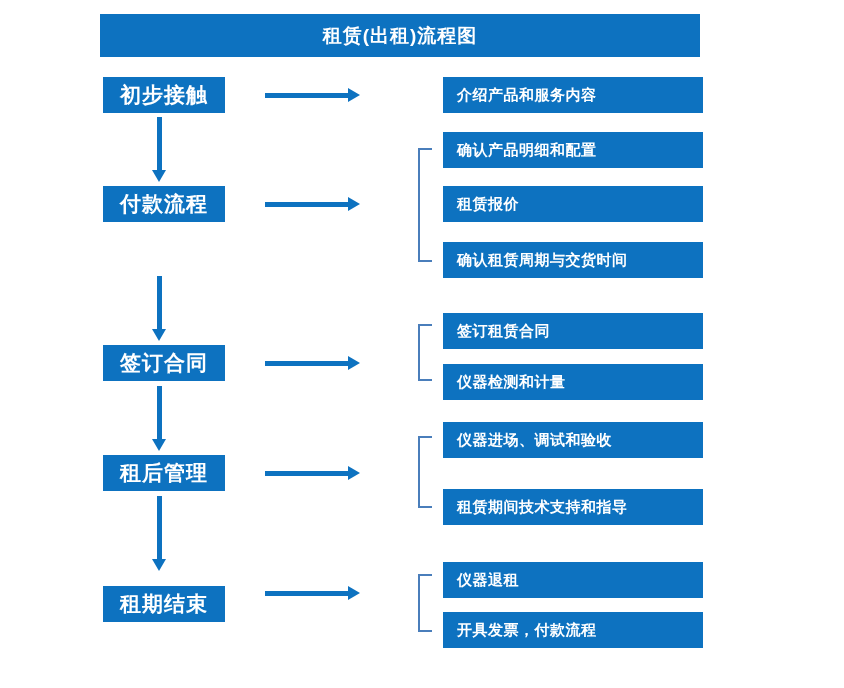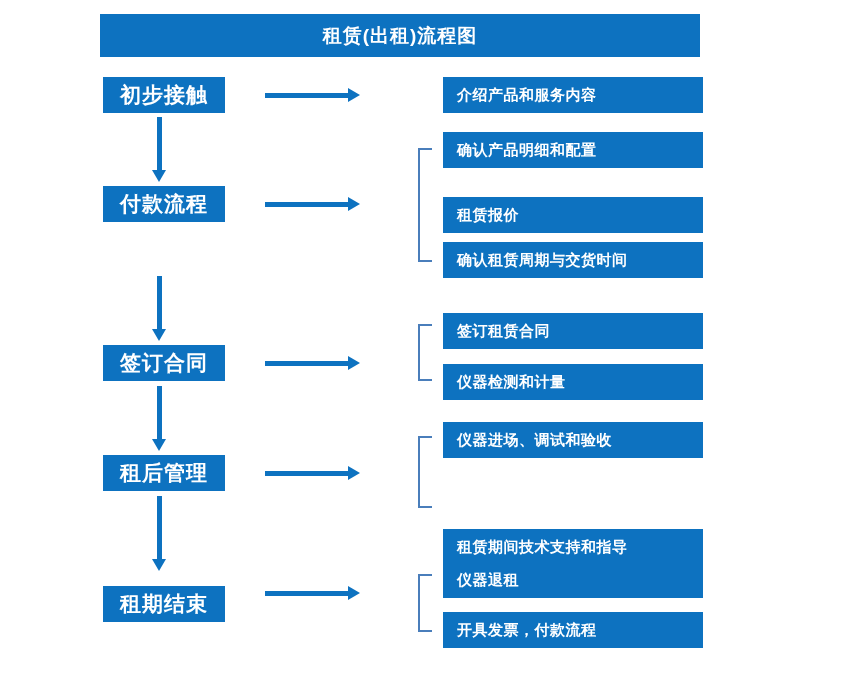--- a/index.html
+++ b/index.html
@@ -114,26 +114,26 @@
   <div id="stages-layer">
       <div class="stage-box" style="top: 77px;">初步接触</div>
       <div class="stage-box" style="top: 186px;">付款流程</div>
       <div class="stage-box" style="top: 345px;">签订合同</div>
       <div class="stage-box" style="top: 455px;">租后管理</div>
       <div class="stage-box" style="top: 586px;">租期结束</div>
     </div>
   <div id="details-layer">
       <div class="detail-box" style="top: 77px;">介绍产品和服务内容</div>
       <div class="detail-box" style="top: 132px;">确认产品明细和配置</div>
-      <div class="detail-box" style="top: 186px; margin-top: 11px;">租赁报价</div>
+      <div class="detail-box" style="top: 186px;">租赁报价</div>
       <div class="detail-box" style="top: 242px;">确认租赁周期与交货时间</div>
       <div class="detail-box" style="top: 313px;">签订租赁合同</div>
       <div class="detail-box" style="top: 364px;">仪器检测和计量</div>
       <div class="detail-box" style="top: 422px;">仪器进场、调试和验收</div>
-      <div class="detail-box" style="top: 489px; margin-top: 40px;">租赁期间技术支持和指导</div>
+      <div class="detail-box" style="top: 489px;">租赁期间技术支持和指导</div>
       <div class="detail-box" style="top: 562px;">仪器退租</div>
       <div class="detail-box" style="top: 612px;">开具发票，付款流程</div>
     </div>
   <div id="harrows-layer">
       <div class="h-arrow" style="left: 265px; top: 88px; width: 95px;">
         <div class="shaft" style="width: 83px;"></div>
         <div class="head" style="left: 83px;"></div>
       </div>
       <div class="h-arrow" style="left: 265px; top: 197px; width: 95px;">
         <div class="shaft" style="width: 83px;"></div>

